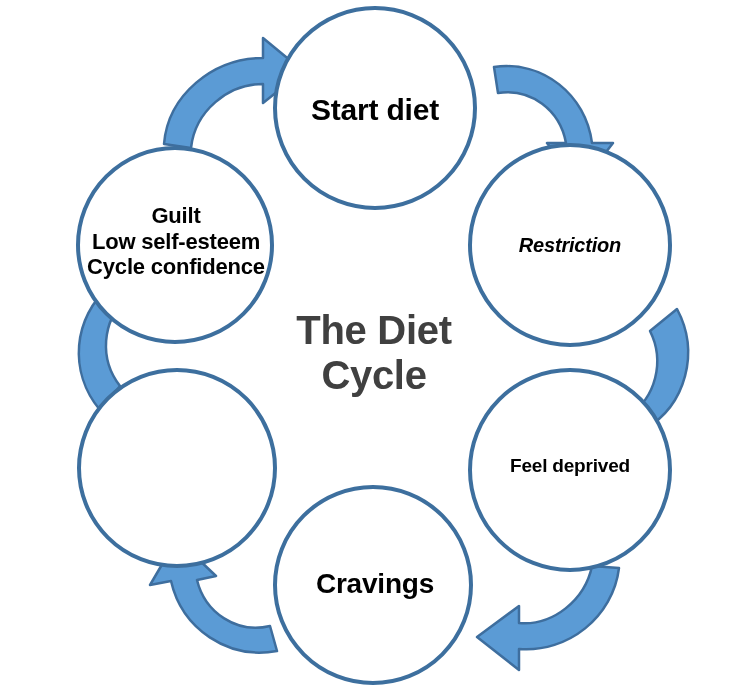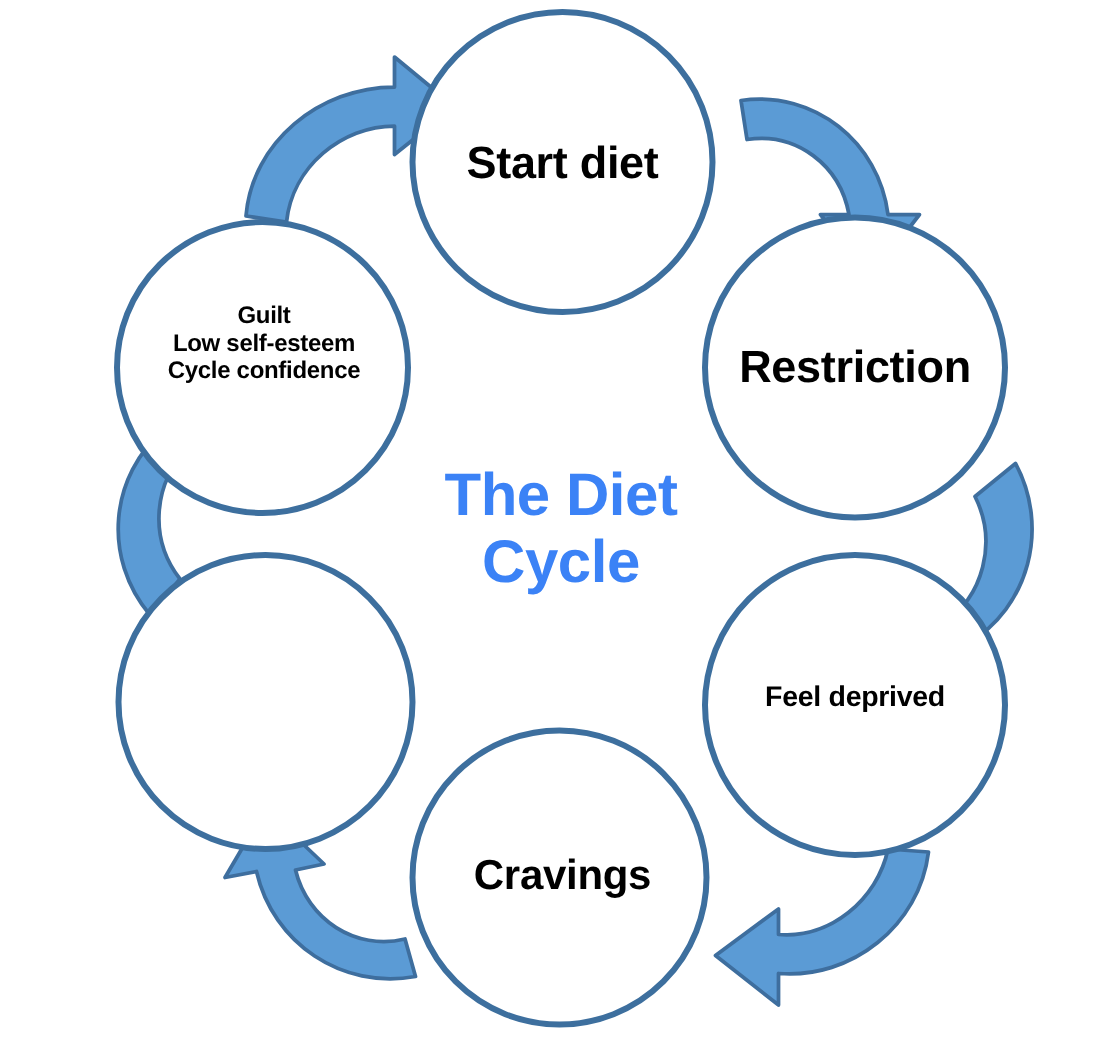--- a/index.html
+++ b/index.html
@@ -41,21 +41,21 @@
     pointer-events: none;
   }
   .node-label .line {
     display: block;
   }
   #center-title {
     position: absolute;
     text-align: center;
     font-family: "Liberation Sans", sans-serif;
     font-weight: bold;
-    color: #3b82f6;
+    color: #404040;
     font-size: 40px;
     line-height: 1.12;
     letter-spacing: -0.3px;
     transform: translate(-50%, -50%);
     white-space: nowrap;
     pointer-events: none;
   }
   #center-title .line { display: block; }
 </style>
 </head>
@@ -136,34 +136,34 @@
     <circle cx="570" cy="470" r="100" fill="#FFFFFF" stroke="#3D6F9E" stroke-width="4"></circle>
     <circle cx="373" cy="585" r="98" fill="#FFFFFF" stroke="#3D6F9E" stroke-width="4"></circle>
     <circle cx="177" cy="468" r="98" fill="#FFFFFF" stroke="#3D6F9E" stroke-width="4"></circle>
     <circle cx="175" cy="245" r="97" fill="#FFFFFF" stroke="#3D6F9E" stroke-width="4"></circle>
   </svg>
 
   <div class="node-label" style="left:375px; top:110px; font-size:30px;">
     <span class="line">Start diet</span>
   </div>
 
-  <div class="node-label" style="left:570px; top:246px; font-size:30px;">
+  <div class="node-label" style="left:570px; top:246px; font-size:20px;font-style:italic;">
     <span class="line">Restriction</span>
   </div>
 
   <div class="node-label" style="left:570px; top:466px; font-size:19px;">
     <span class="line">Feel deprived</span>
   </div>
 
   <div class="node-label" style="left:375px; top:584px; font-size:28px;">
     <span class="line">Cravings</span>
   </div>
 
 
-  <div class="node-label" style="left:176px; top:230px; font-size:16px;">
+  <div class="node-label" style="left:176px; top:241px; font-size:22px;">
     <span class="line">Guilt</span>
     <span class="line">Low self-esteem</span>
     <span class="line">Cycle confidence</span>
   </div>
 
   <div id="center-title" style="left:374px; top:353px;">
     <span class="line">The Diet</span>
     <span class="line">Cycle</span>
   </div>
 

